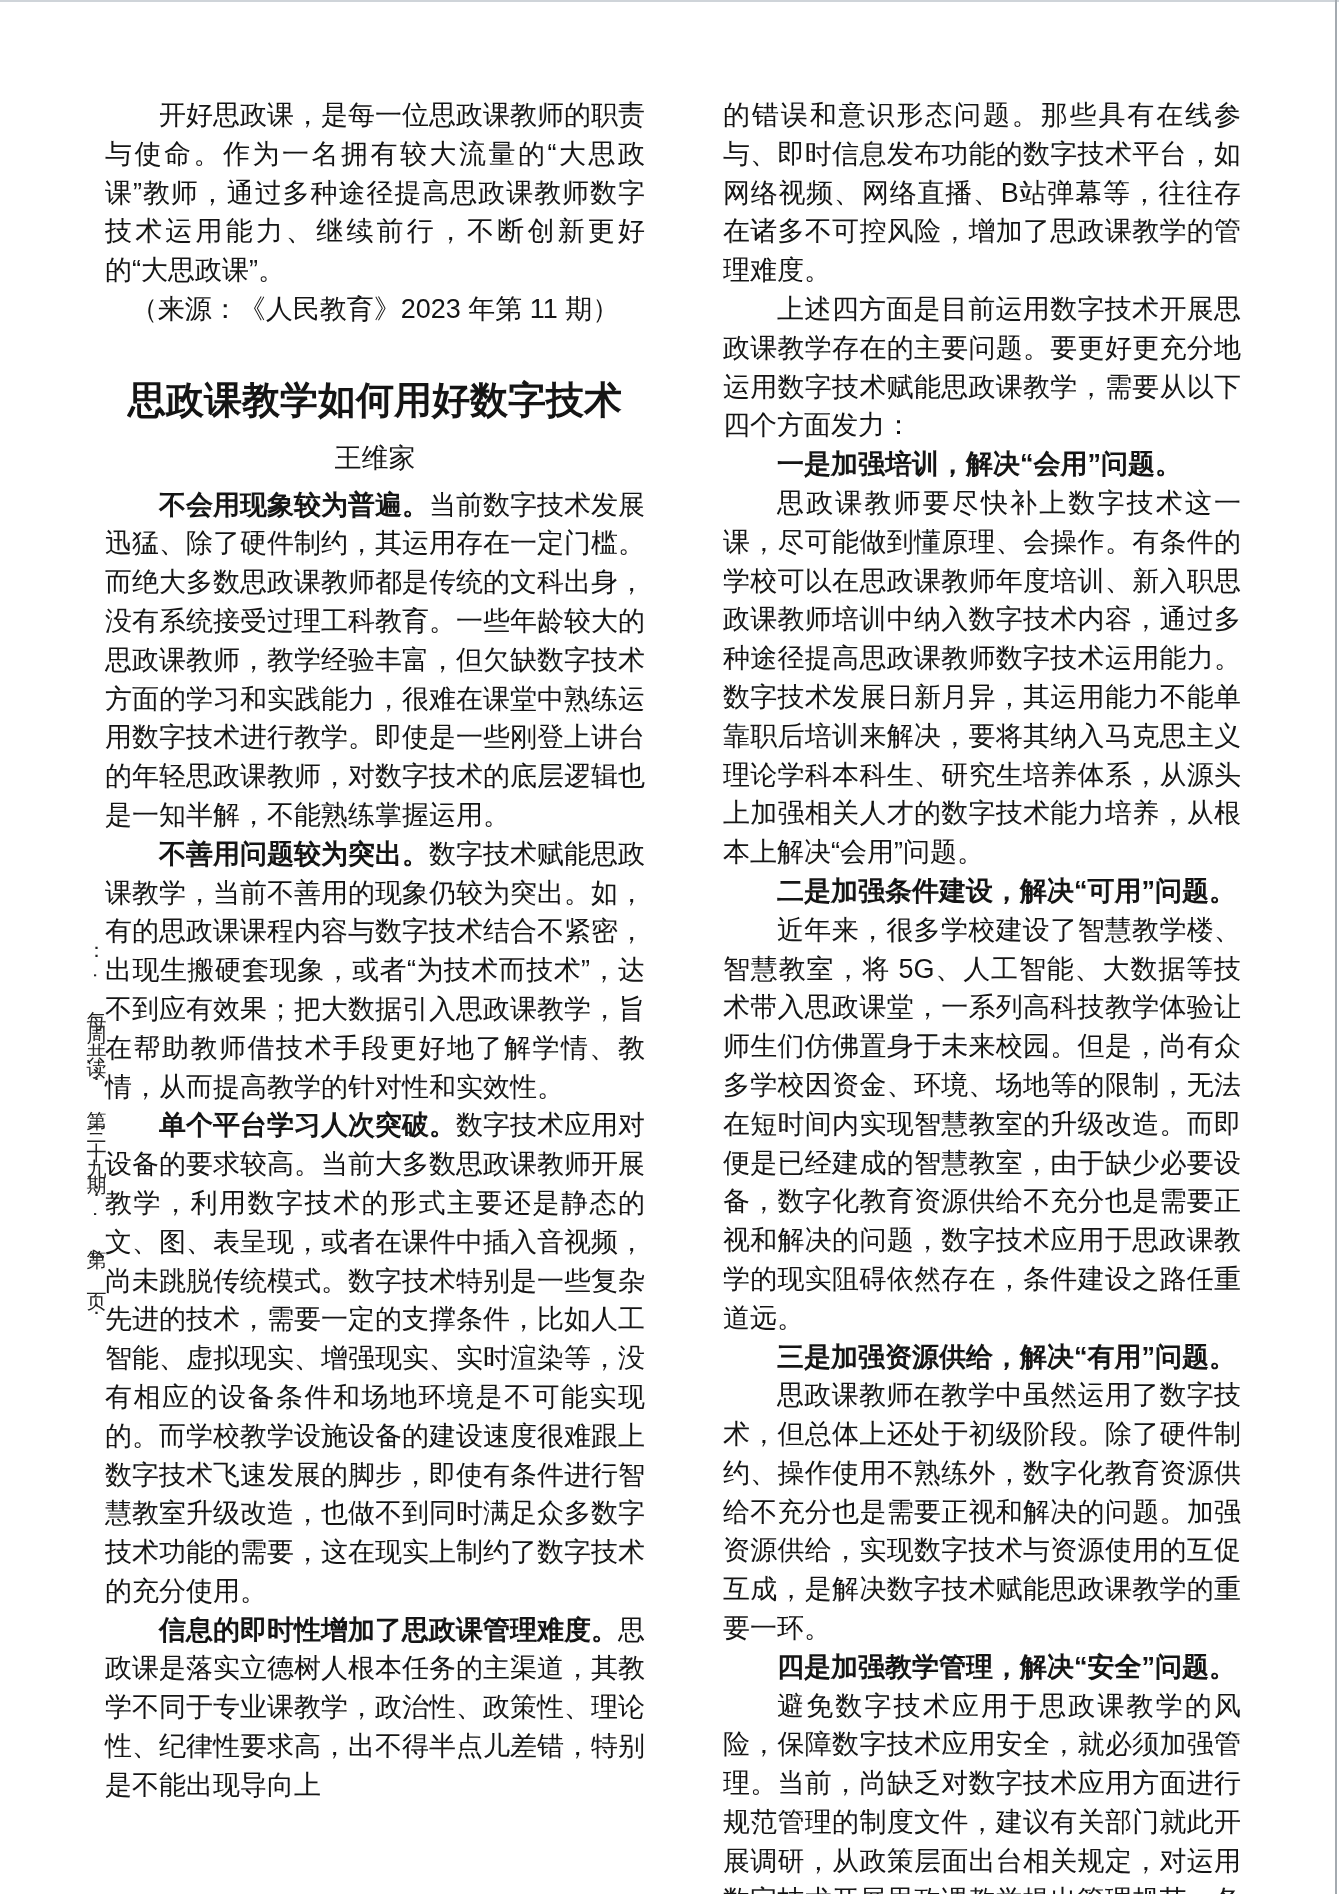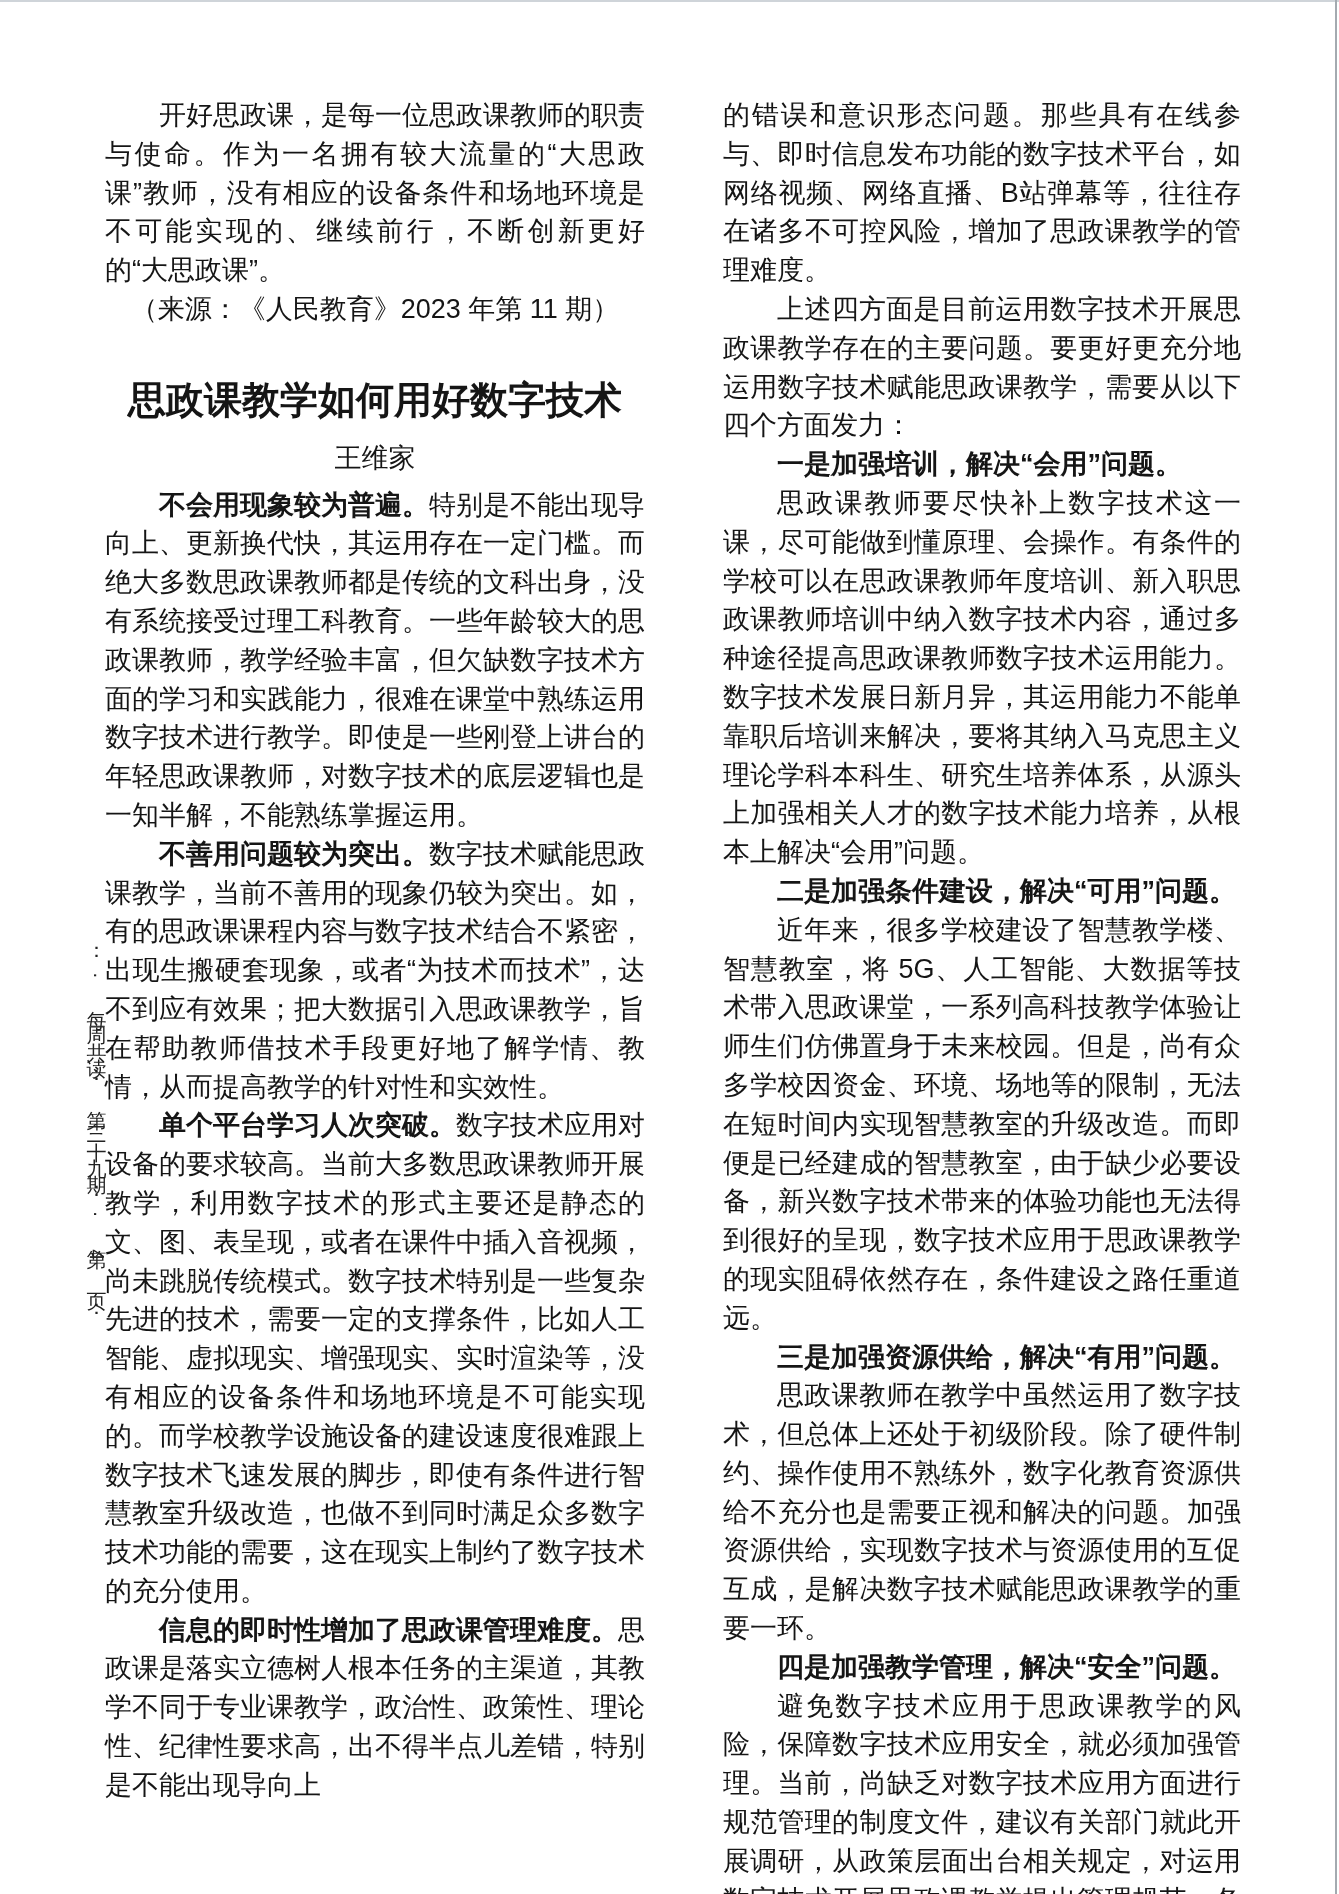--- a/index.html
+++ b/index.html
@@ -79,31 +79,31 @@
 
 <div class="page-edge-top"></div>
 <div class="page-edge-right"></div>
 
 <div class="sidebar-vertical">：·每周共读：第三十九期：·第4页：</div>
 
 <div class="col col-left">
 
 
   <p class="para">
-    <b class="lead"></b><span>开好思政课，是每一位思政课教师的职责与使命。作为一名拥有较大流量的“大思政课”教师，没有相应的设备条件和场地环境是不可能实现的、继续前行，不断创新更好的“大思政课”。</span>
+    <b class="lead"></b><span>开好思政课，是每一位思政课教师的职责与使命。作为一名拥有较大流量的“大思政课”教师，通过多种途径提高思政课教师数字技术运用能力、继续前行，不断创新更好的“大思政课”。</span>
   </p>
 
   <p class="source-line">（来源：《人民教育》2023 年第 11 期）</p>
 
   <h1 class="article-title">思政课教学如何用好数字技术</h1>
 
   <p class="article-author">王维家</p>
 
   <p class="para">
-    <b class="lead">不会用现象较为普遍。</b><span>特别是不能出现导向上、更新换代快，其运用存在一定门槛。而绝大多数思政课教师都是传统的文科出身，没有系统接受过理工科教育。一些年龄较大的思政课教师，教学经验丰富，但欠缺数字技术方面的学习和实践能力，很难在课堂中熟练运用数字技术进行教学。即使是一些刚登上讲台的年轻思政课教师，对数字技术的底层逻辑也是一知半解，不能熟练掌握运用。</span>
+    <b class="lead">不会用现象较为普遍。</b><span>当前数字技术发展迅猛、除了硬件制约，其运用存在一定门槛。而绝大多数思政课教师都是传统的文科出身，没有系统接受过理工科教育。一些年龄较大的思政课教师，教学经验丰富，但欠缺数字技术方面的学习和实践能力，很难在课堂中熟练运用数字技术进行教学。即使是一些刚登上讲台的年轻思政课教师，对数字技术的底层逻辑也是一知半解，不能熟练掌握运用。</span>
   </p>
 
   <p class="para">
     <b class="lead">不善用问题较为突出。</b><span>数字技术赋能思政课教学，当前不善用的现象仍较为突出。如，有的思政课课程内容与数字技术结合不紧密，出现生搬硬套现象，或者“为技术而技术”，达不到应有效果；把大数据引入思政课教学，旨在帮助教师借技术手段更好地了解学情、教情，从而提高教学的针对性和实效性。</span>
   </p>
 
   <p class="para">
     <b class="lead">单个平台学习人次突破。</b><span>数字技术应用对设备的要求较高。当前大多数思政课教师开展教学，利用数字技术的形式主要还是静态的文、图、表呈现，或者在课件中插入音视频，尚未跳脱传统模式。数字技术特别是一些复杂先进的技术，需要一定的支撑条件，比如人工智能、虚拟现实、增强现实、实时渲染等，没有相应的设备条件和场地环境是不可能实现的。而学校教学设施设备的建设速度很难跟上数字技术飞速发展的脚步，即使有条件进行智慧教室升级改造，也做不到同时满足众多数字技术功能的需要，这在现实上制约了数字技术的充分使用。</span>
   </p>
 
@@ -129,21 +129,21 @@
 
   <p class="para">
     <b class="lead"></b><span>思政课教师要尽快补上数字技术这一课，尽可能做到懂原理、会操作。有条件的学校可以在思政课教师年度培训、新入职思政课教师培训中纳入数字技术内容，通过多种途径提高思政课教师数字技术运用能力。数字技术发展日新月异，其运用能力不能单靠职后培训来解决，要将其纳入马克思主义理论学科本科生、研究生培养体系，从源头上加强相关人才的数字技术能力培养，从根本上解决“会用”问题。</span>
   </p>
 
   <p class="para">
     <b class="lead">二是加强条件建设，解决“可用”问题。</b><span></span>
   </p>
 
   <p class="para">
-    <b class="lead"></b><span>近年来，很多学校建设了智慧教学楼、智慧教室，将 5G、人工智能、大数据等技术带入思政课堂，一系列高科技教学体验让师生们仿佛置身于未来校园。但是，尚有众多学校因资金、环境、场地等的限制，无法在短时间内实现智慧教室的升级改造。而即便是已经建成的智慧教室，由于缺少必要设备，新兴数字技术带来的体验功能也无法得到很好的呈现，数字技术应用于思政课教学的现实阻碍依然存在，条件建设之路任重道远。</span>
+    <b class="lead"></b><span>近年来，很多学校建设了智慧教学楼、智慧教室，将 5G、人工智能、大数据等技术带入思政课堂，一系列高科技教学体验让师生们仿佛置身于未来校园。但是，尚有众多学校因资金、环境、场地等的限制，无法在短时间内实现智慧教室的升级改造。而即便是已经建成的智慧教室，由于缺少必要设备，数字化教育资源供给不充分也是需要正视和解决的问题，数字技术应用于思政课教学的现实阻碍依然存在，条件建设之路任重道远。</span>
   </p>
 
   <p class="para">
     <b class="lead">三是加强资源供给，解决“有用”问题。</b><span></span>
   </p>
 
   <p class="para">
     <b class="lead"></b><span>思政课教师在教学中虽然运用了数字技术，但总体上还处于初级阶段。除了硬件制约、操作使用不熟练外，数字化教育资源供给不充分也是需要正视和解决的问题。加强资源供给，实现数字技术与资源使用的互促互成，是解决数字技术赋能思政课教学的重要一环。</span>
   </p>
 

